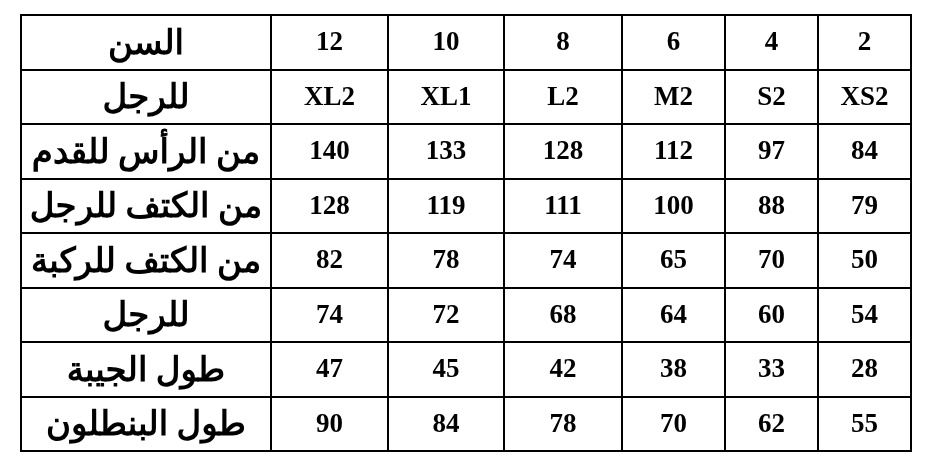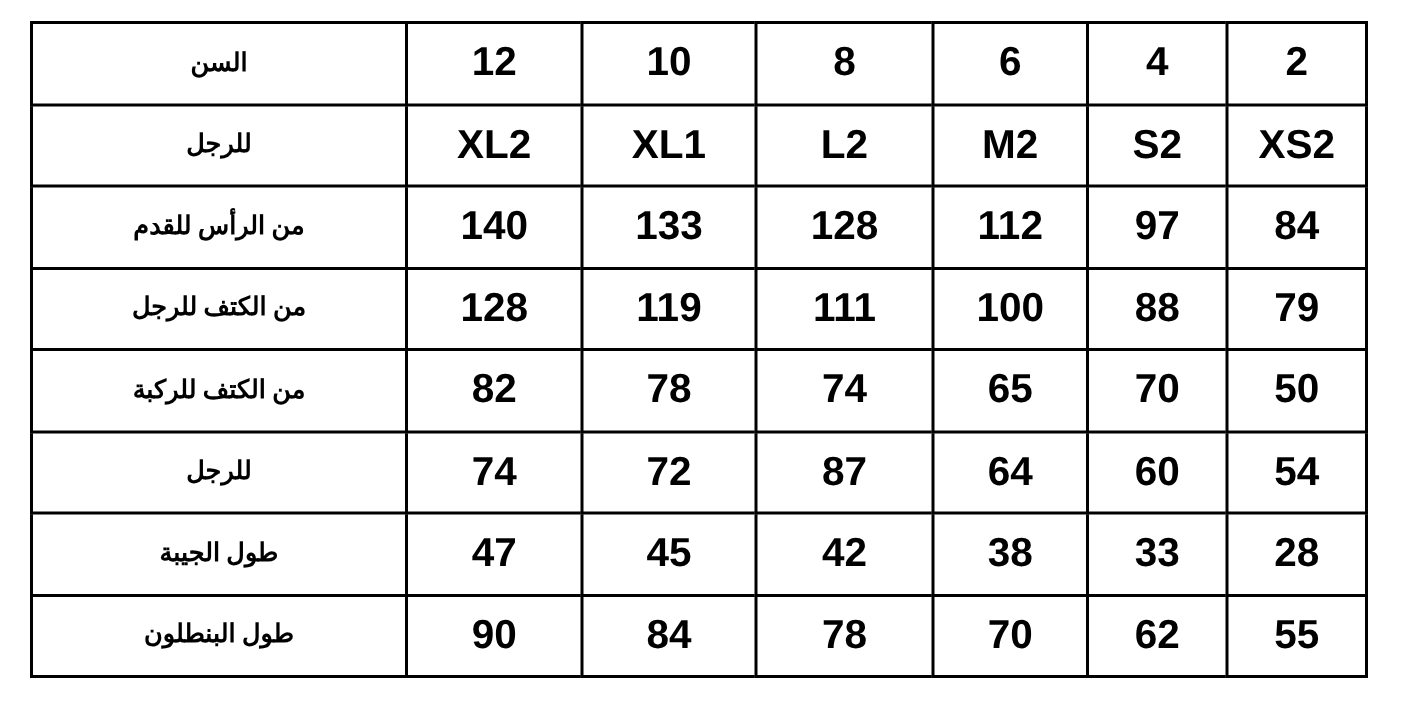--- a/index.html
+++ b/index.html
@@ -32,30 +32,30 @@
     border: 2px solid #000000;
     text-align: center;
     vertical-align: middle;
     font-weight: bold;
     color: #000000;
     padding: 0;
     line-height: 1.1;
   }
   td.label-cell {
     width: 250px;
-    font-size: 17px;
+    font-size: 34px;
     font-family: "Liberation Serif", serif;
     font-weight: bold;
     padding-right: 6px;
     padding-left: 6px;
     white-space: nowrap;
   }
   td.value-cell {
     font-size: 27px;
-    font-family: Liberation Sans, sans-serif;
+    font-family: Liberation Serif, serif;
     font-weight: bold;
   }
   
   col.c0 { width: 93px; }
   col.c1 { width: 93px; }
   col.c2 { width: 103px; }
   col.c3 { width: 118px; }
   col.c4 { width: 116px; }
   col.c5 { width: 117px; }
   col.clabel { width: 250px; }
@@ -117,21 +117,21 @@
         <td class="value-cell">65</td>
         <td class="value-cell">74</td>
         <td class="value-cell">78</td>
         <td class="value-cell">82</td>
         <td class="label-cell">من الكتف للركبة</td>
       </tr>
       <tr>
         <td class="value-cell">54</td>
         <td class="value-cell">60</td>
         <td class="value-cell">64</td>
-        <td class="value-cell">87</td>
+        <td class="value-cell">68</td>
         <td class="value-cell">72</td>
         <td class="value-cell">74</td>
         <td class="label-cell">للرجل</td>
       </tr>
       <tr>
         <td class="value-cell">28</td>
         <td class="value-cell">33</td>
         <td class="value-cell">38</td>
         <td class="value-cell">42</td>
         <td class="value-cell">45</td>

